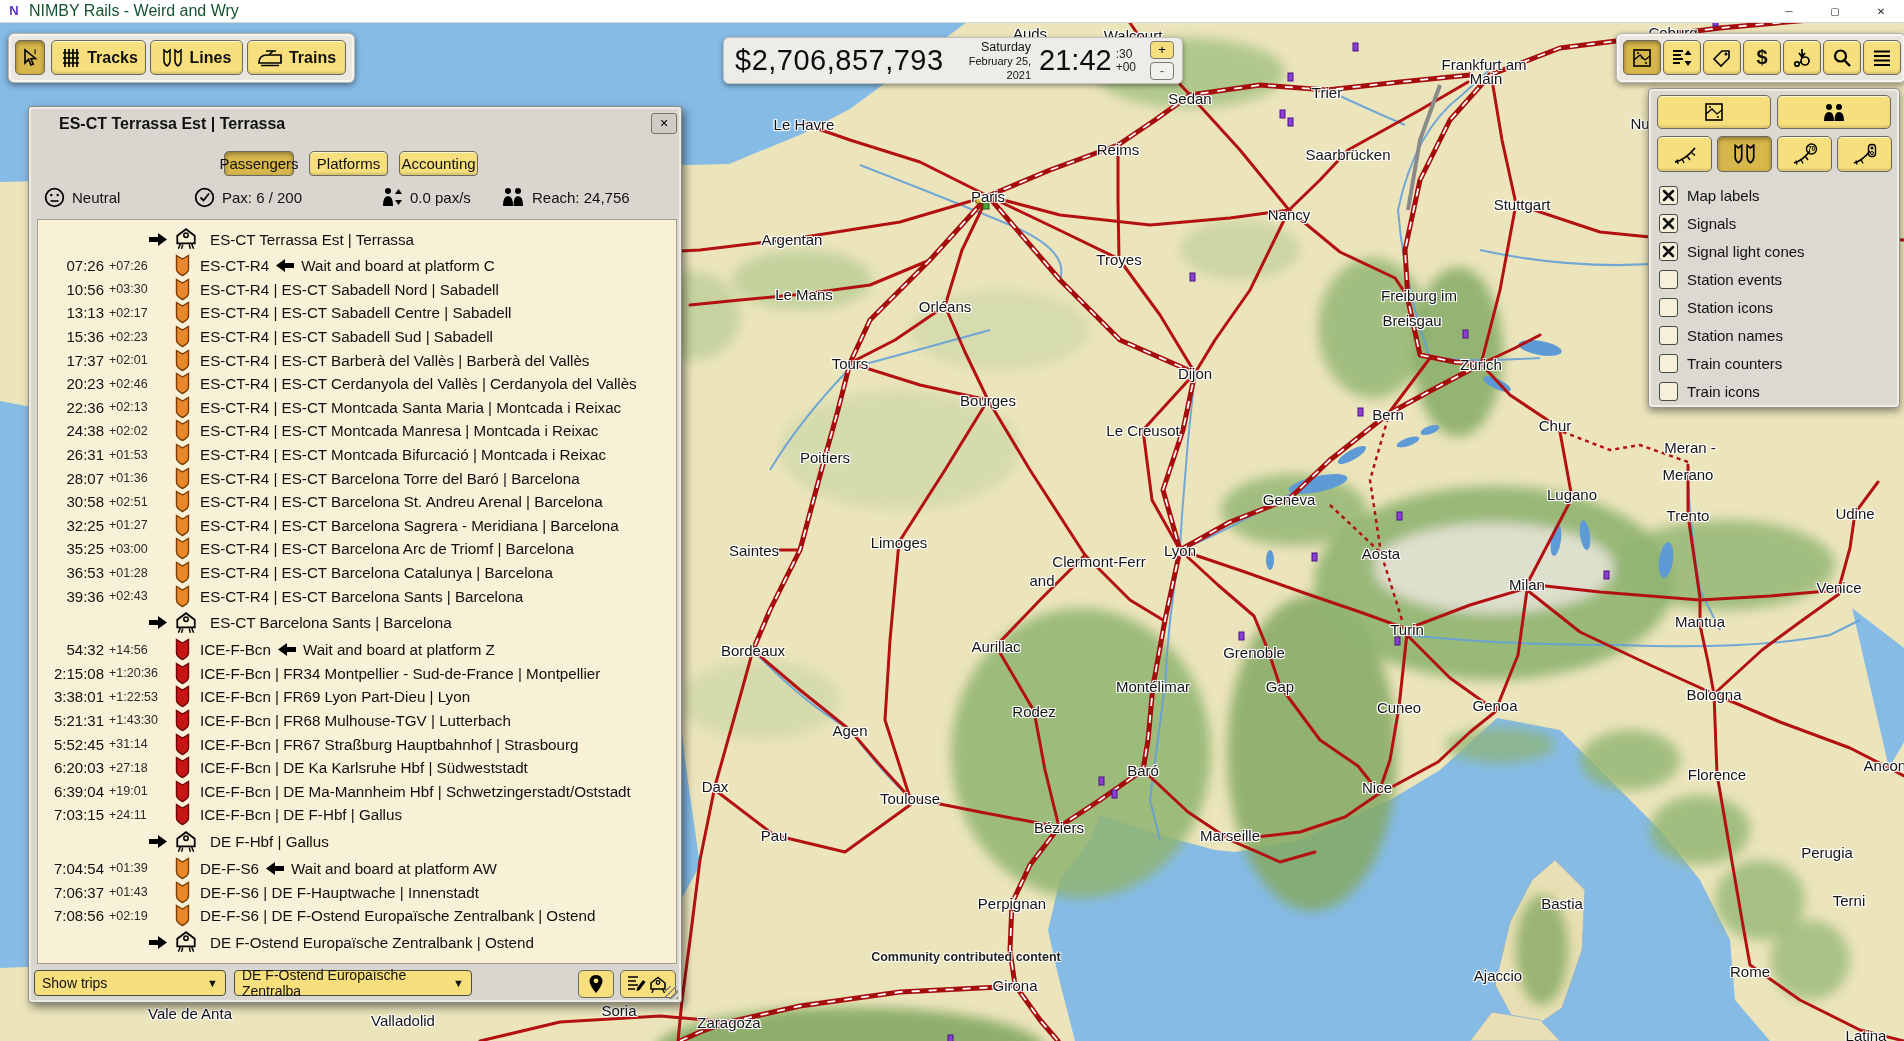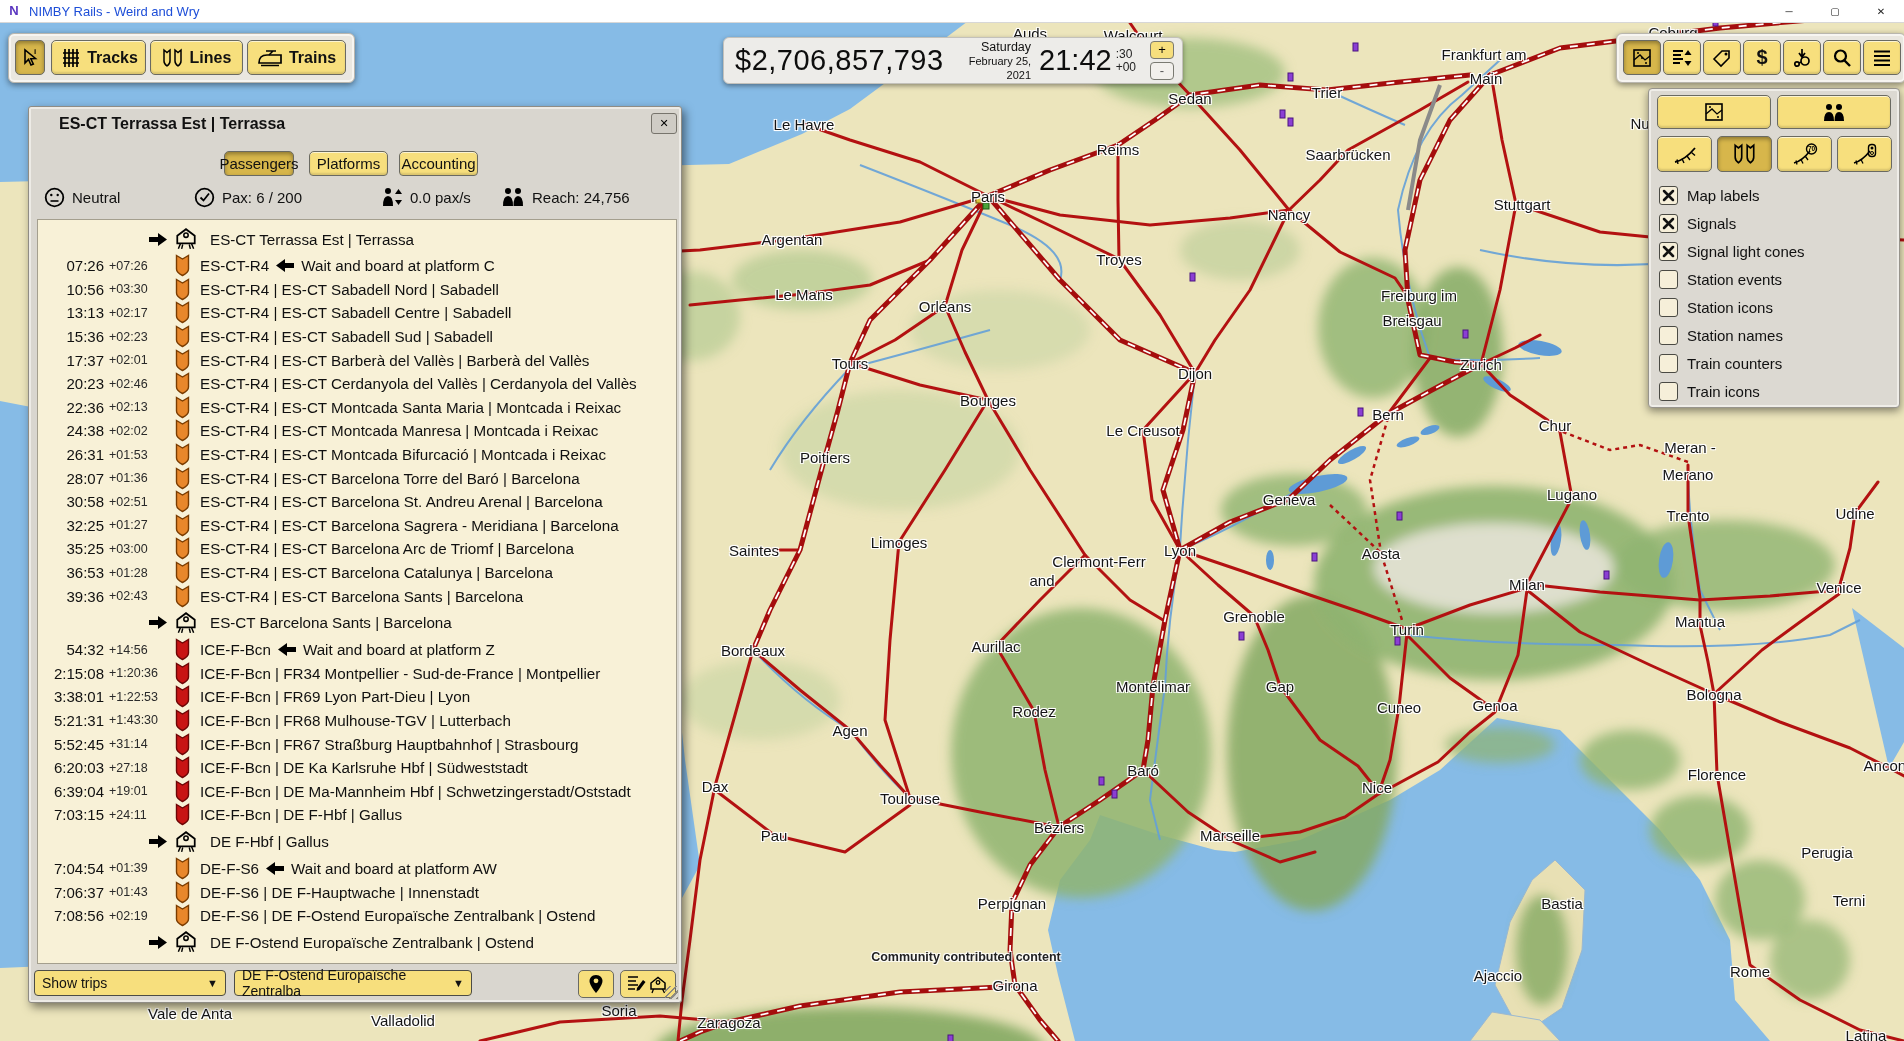--- a/index.html
+++ b/index.html
@@ -10,21 +10,21 @@
   #map-labels{position:absolute;left:0;top:0;width:100%;height:100%;z-index:2;pointer-events:none;}
   .maplabel{position:absolute;transform:translate(-50%,-50%);font-size:15px;color:#141414;white-space:nowrap;
     text-shadow:-1px -1px 0 #fff,1px -1px 0 #fff,-1px 1px 0 #fff,1px 1px 0 #fff,0 0 3px #fff;}
   #attribution{position:absolute;transform:translate(-50%,-50%);font-size:12.5px;font-weight:bold;color:#222;
     z-index:2;text-shadow:-1px -1px 0 #ffffffcc,1px -1px 0 #ffffffcc,-1px 1px 0 #ffffffcc,1px 1px 0 #ffffffcc;}
   
   #titlebar{position:absolute;left:0;top:0;width:100%;height:22px;background:#ffffff;z-index:6;
     border-bottom:1px solid #d7d7d7;display:flex;align-items:center;}
   #app-icon{width:14px;height:14px;margin:0 8px 0 7px;font-weight:bold;font-size:13px;line-height:14px;
     color:#5a35c0;text-align:center;}
-  #titlebar .t{font-size:13px;color:#1d4ed8;}
+  #titlebar .t{font-size:16px;color:#14532d;}
   #win-controls{margin-left:auto;display:flex;height:22px;}
   .winbtn{width:46px;height:22px;display:flex;align-items:center;justify-content:center;font-size:10px;color:#222;}
   
   .tbwrap{position:absolute;background:#EAE7E0;border:1px solid #b9b6ae;border-radius:6px;
     box-shadow:0 2px 6px rgba(0,0,0,.45), inset 0 0 0 2px #f7f5f1;z-index:4;}
   .yb{position:absolute;background:#F7DF7D;border:1px solid #6a6a62;border-radius:5px;
     box-shadow:inset 0 1px 0 rgba(255,255,255,.65), inset 0 -2px 2px rgba(0,0,0,.12);
     display:flex;align-items:center;justify-content:center;gap:6px;font-size:16px;font-weight:600;color:#111;
     box-sizing:border-box;}
   .yb.sel{background:#D7B64B;box-shadow:inset 0 2px 4px rgba(0,0,0,.35);}
@@ -261,21 +261,21 @@
   <div id="map-labels">
       <div class="maplabel" style="left: 1030px; top: 33px;">Auds</div>
       <div class="maplabel" style="left: 1133px; top: 35px;">Walcourt</div>
       <div class="maplabel" style="left: 1673px; top: 32px;">Coburg</div>
       <div class="maplabel" style="left: 1640px; top: 123px;">Nu</div>
       <div class="maplabel" style="left: 804px; top: 124px;">Le Havre</div>
       <div class="maplabel" style="left: 1190px; top: 98px;">Sedan</div>
       <div class="maplabel" style="left: 1327px; top: 92px;">Trier</div>
       <div class="maplabel" style="left: 1118px; top: 149px;">Reims</div>
       <div class="maplabel" style="left: 1348px; top: 154px;">Saarbrücken</div>
-      <div class="maplabel" style="left: 1484px; top: 54px; text-align: right;">Frankfurt am</div>
+      <div class="maplabel" style="left: 1484px; top: 64px; text-align: right;">Frankfurt am</div>
       <div class="maplabel" style="left: 1486px; top: 78px;">Main</div>
       <div class="maplabel" style="left: 1289px; top: 214px;">Nancy</div>
       <div class="maplabel" style="left: 1516px; top: 204px; padding-left: 12px;">Stuttgart</div>
       <div class="maplabel" style="left: 988px; top: 196px;">Paris</div>
       <div class="maplabel" style="left: 792px; top: 239px;">Argentan</div>
       <div class="maplabel" style="left: 1119px; top: 259px;">Troyes</div>
       <div class="maplabel" style="left: 804px; top: 294px;">Le Mans</div>
       <div class="maplabel" style="left: 945px; top: 306px;">Orléans</div>
       <div class="maplabel" style="left: 1419px; top: 295px;">Freiburg im</div>
       <div class="maplabel" style="left: 1412px; top: 320px;">Breisgau</div>
@@ -295,21 +295,21 @@
       <div class="maplabel" style="left: 1855px; top: 513px;">Udine</div>
       <div class="maplabel" style="left: 754px; top: 550px;">Saintes</div>
       <div class="maplabel" style="left: 899px; top: 542px;">Limoges</div>
       <div class="maplabel" style="left: 1180px; top: 550px;">Lyon</div>
       <div class="maplabel" style="left: 1099px; top: 561px;">Clermont-Ferr</div>
       <div class="maplabel" style="left: 1042px; top: 580px;">and</div>
       <div class="maplabel" style="left: 1381px; top: 553px;">Aosta</div>
       <div class="maplabel" style="left: 1527px; top: 584px;">Milan</div>
       <div class="maplabel" style="left: 1839px; top: 587px;">Venice</div>
       <div class="maplabel" style="left: 1700px; top: 621px;">Mantua</div>
-      <div class="maplabel" style="left: 1254px; top: 616px;">Grenoble</div>
+      <div class="maplabel" style="left: 1254px; top: 652px;">Grenoble</div>
       <div class="maplabel" style="left: 1407px; top: 629px;">Turin</div>
       <div class="maplabel" style="left: 996px; top: 646px;">Aurillac</div>
       <div class="maplabel" style="left: 753px; top: 650px;">Bordeaux</div>
       <div class="maplabel" style="left: 1153px; top: 686px;">Montélimar</div>
       <div class="maplabel" style="left: 1280px; top: 686px;">Gap</div>
       <div class="maplabel" style="left: 1399px; top: 707px;">Cuneo</div>
       <div class="maplabel" style="left: 1495px; top: 705px;">Genoa</div>
       <div class="maplabel" style="left: 1714px; top: 694px;">Bologna</div>
       <div class="maplabel" style="left: 1034px; top: 711px;">Rodez</div>
       <div class="maplabel" style="left: 850px; top: 730px;">Agen</div>

